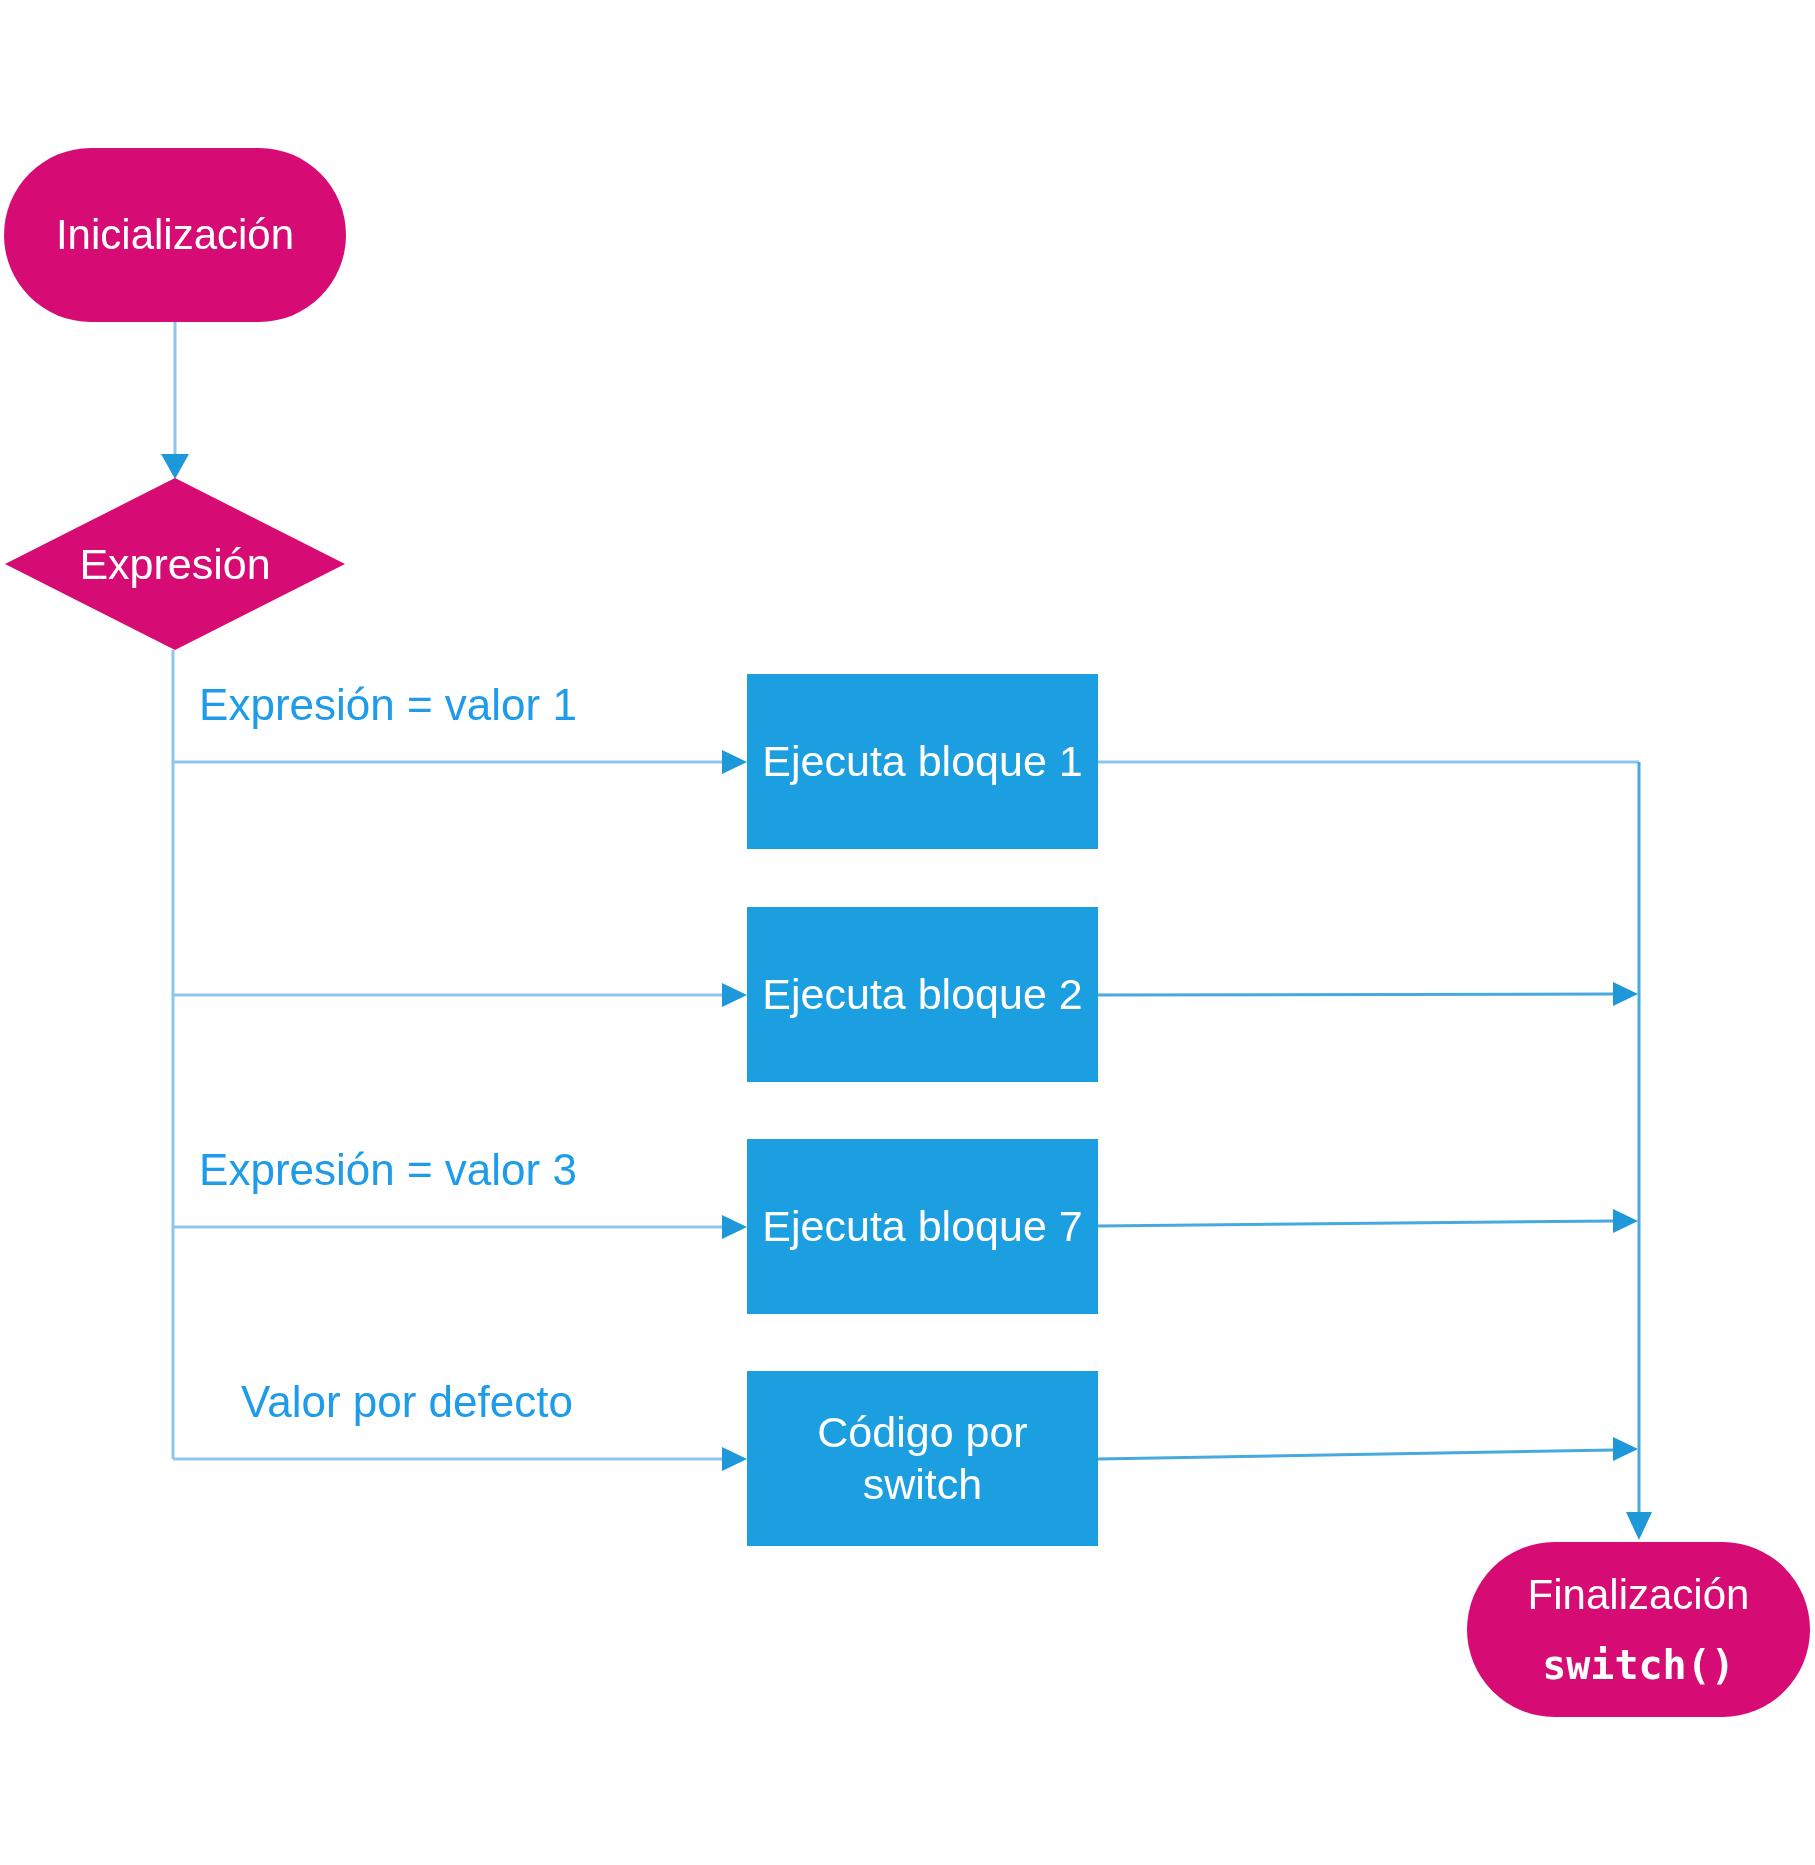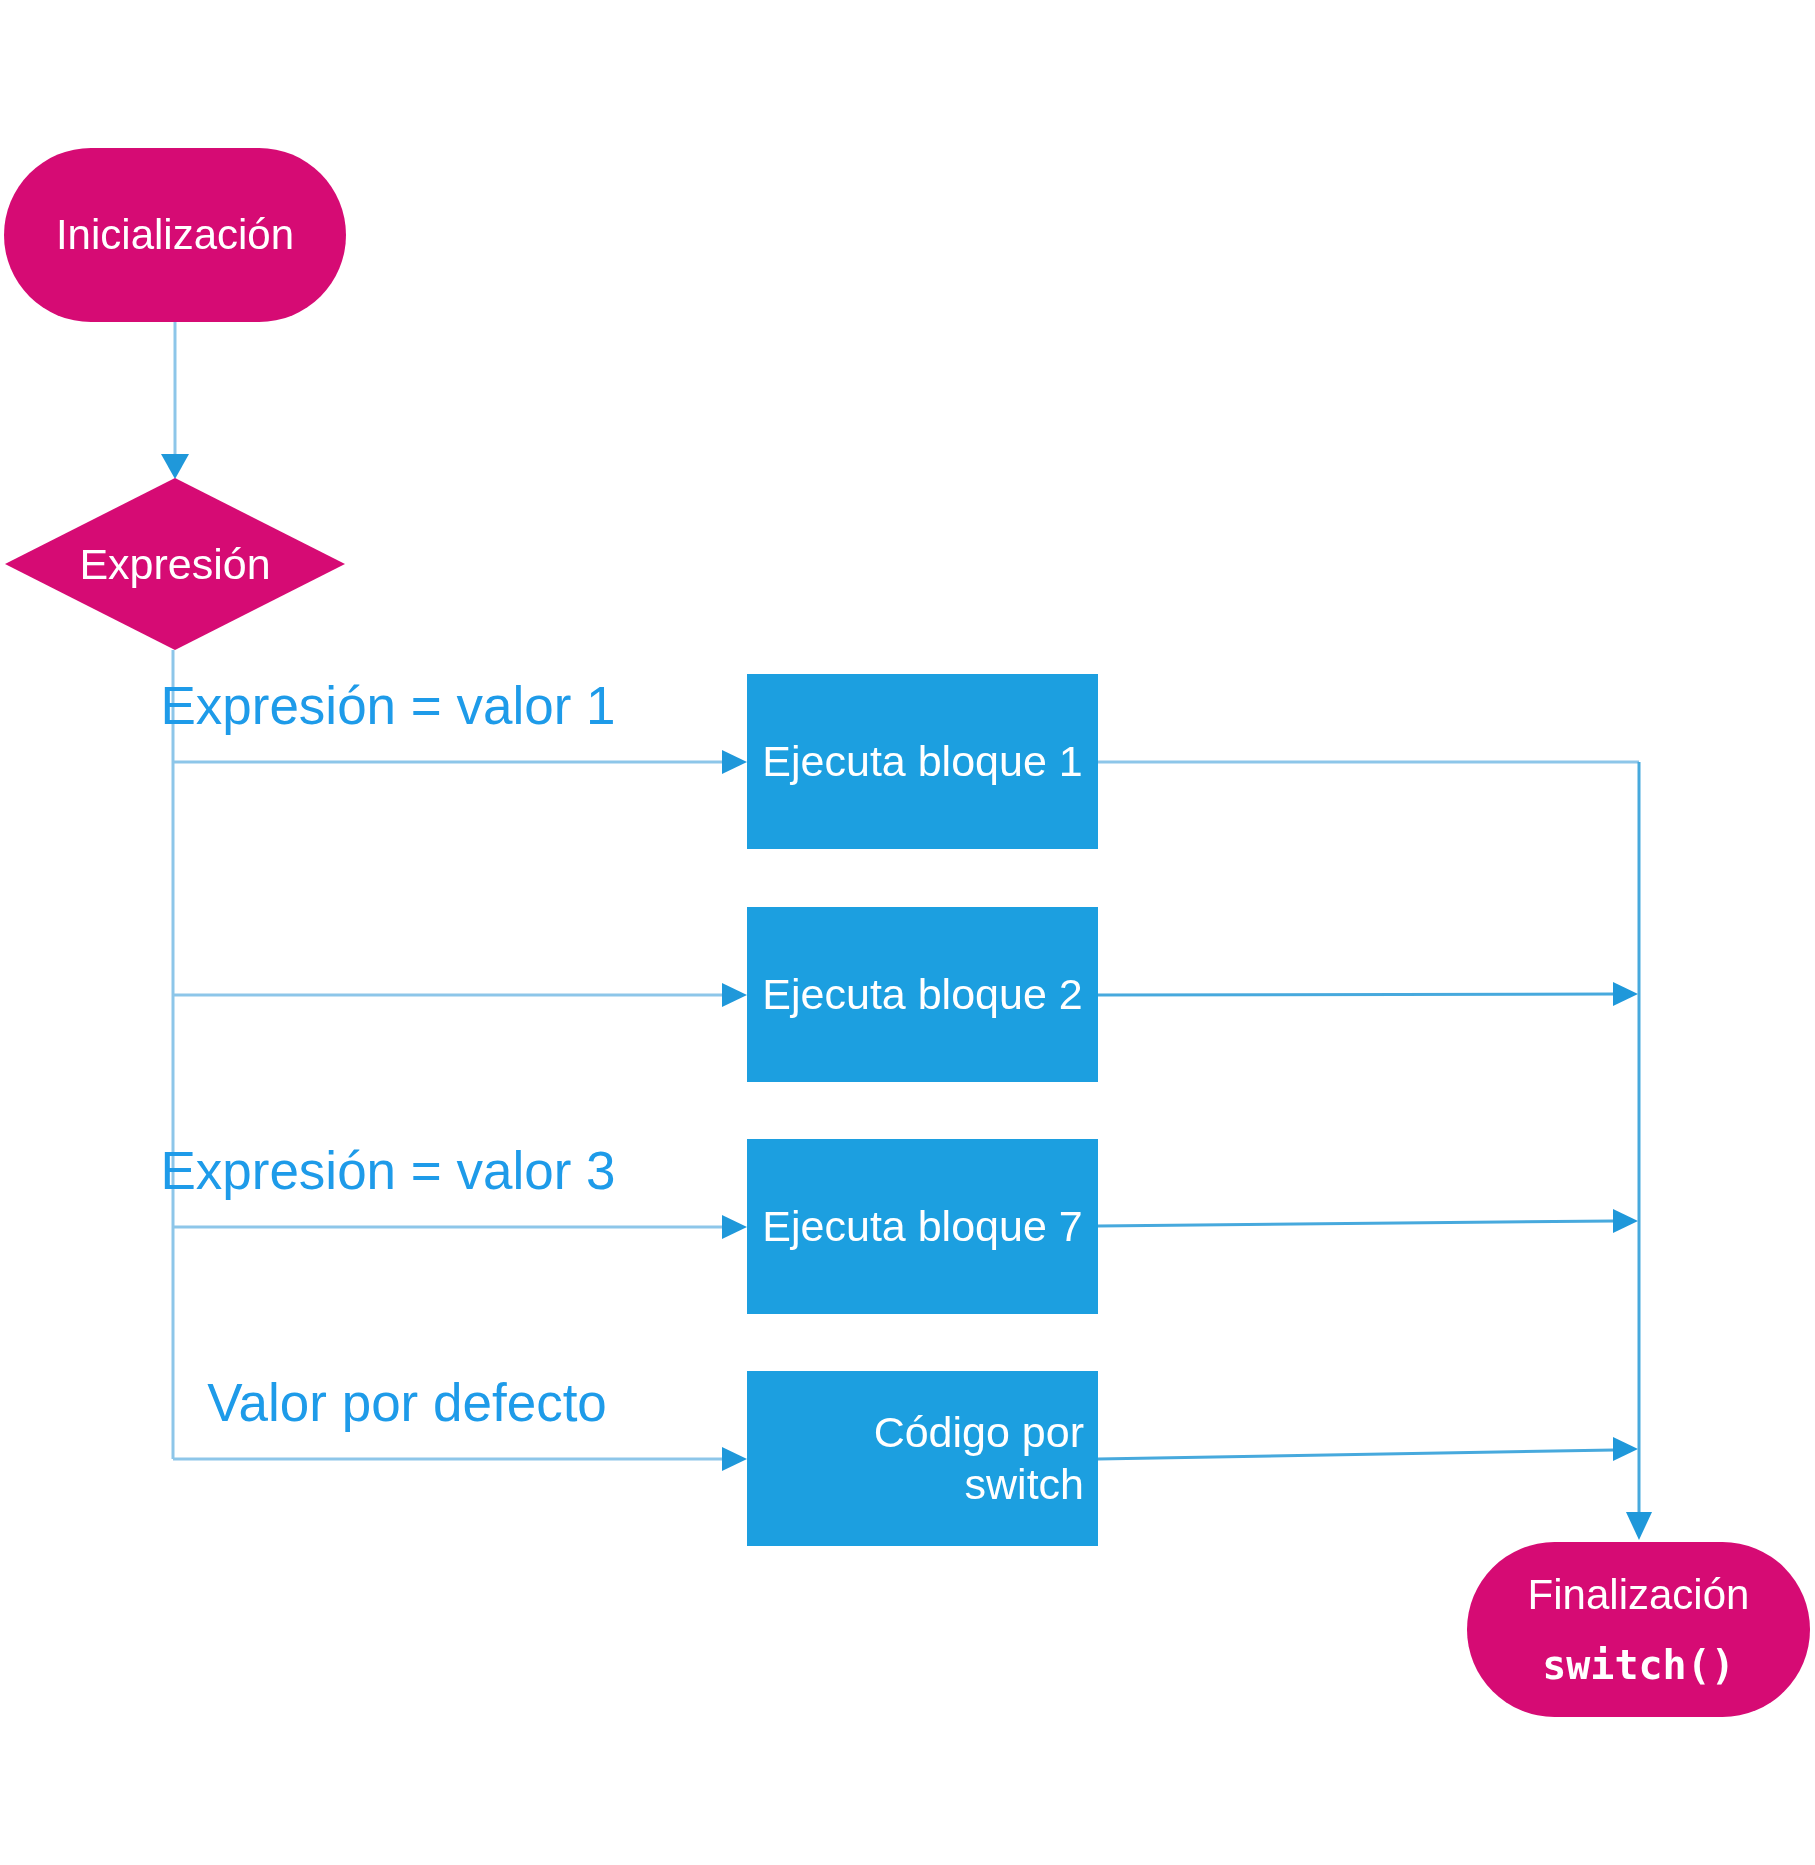--- a/index.html
+++ b/index.html
@@ -36,21 +36,21 @@
   .line-medium { stroke: var(--line-medium); stroke-width: 3; fill: none; }
   .arrowhead   { fill: var(--arrow-dark); stroke: none; }
   .fill-pink   { fill: var(--node-pink); stroke: none; }
 
   .node {
     position: absolute;
     display: flex;
     flex-direction: column;
     align-items: center;
     justify-content: center;
-    text-align: right;
+    text-align: center;
     color: var(--node-text);
     font-weight: 300;
     line-height: 1.2;
   }
   .stadium {
     background: var(--node-pink);
     border-radius: 90px;
     font-size: 42px;
   }
   .node-start { left: 4px;    top: 148px;  width: 342px; height: 174px; }
@@ -80,21 +80,21 @@
   .node-block1  { left: 747px; top: 674px;  width: 351px; height: 175px; }
   .node-block2  { left: 747px; top: 907px;  width: 351px; height: 175px; }
   .node-block3  { left: 747px; top: 1139px; width: 351px; height: 175px; }
   .node-default { left: 747px; top: 1371px; width: 351px; height: 175px; }
 
   .edge-label {
     position: absolute;
     transform: translate(-50%, -50%);
     white-space: nowrap;
     color: var(--label-blue);
-    font-size: 53px;
+    font-size: 44px;
     font-weight: 300;
   }
   .edge-label-1 { left: 388px; top: 705px; }
   .edge-label-2 { left: 388px; top: 937px; }
   .edge-label-3 { left: 388px; top: 1170px; }
   .edge-label-4 { left: 407px; top: 1402px; }
 </style>
 </head>
 <body>
 

